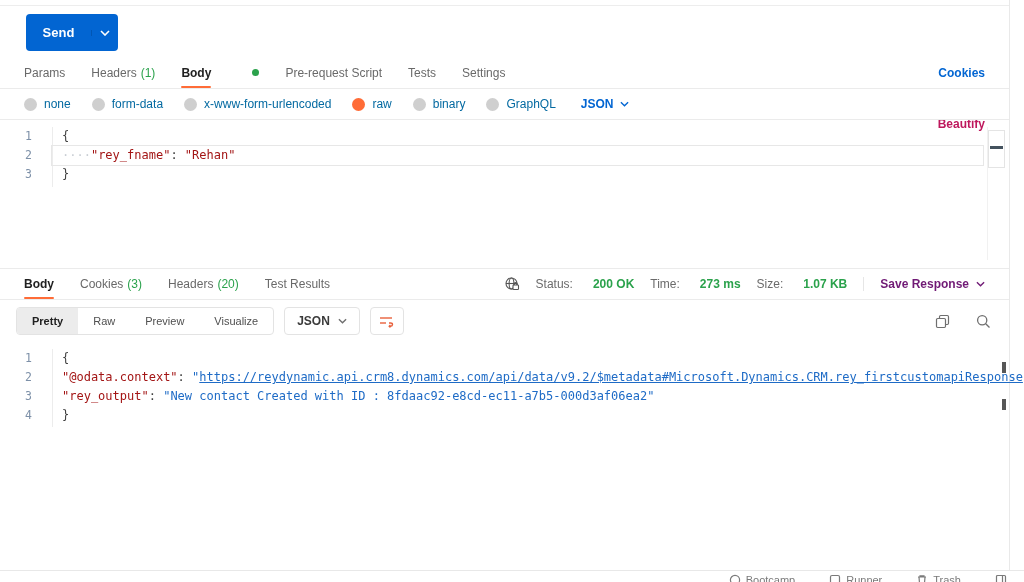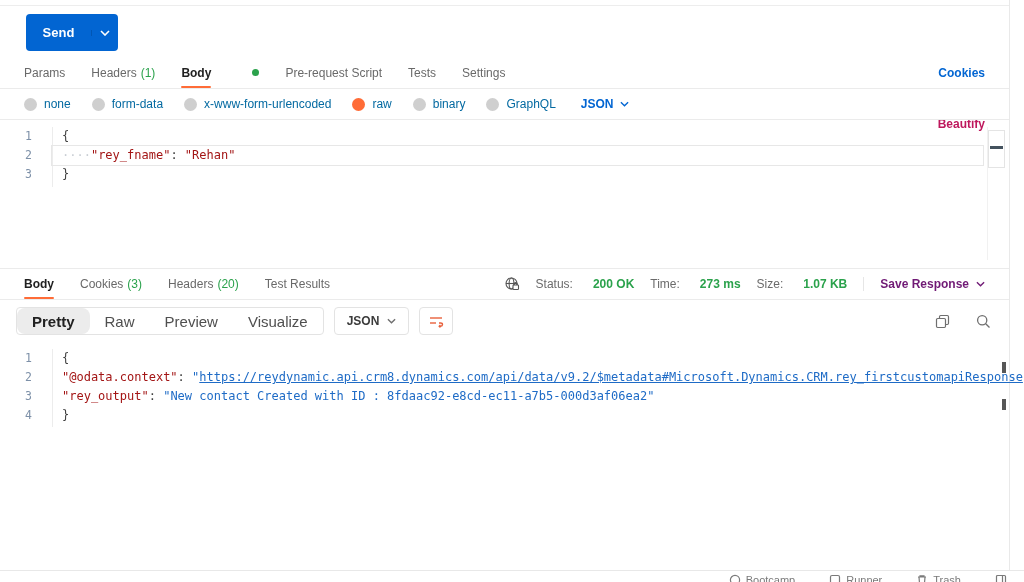--- a/index.html
+++ b/index.html
@@ -78,21 +78,21 @@
   .meta-item .val { color:#2ba24c; font-weight:600; margin-left:20px; }
   .net-icon { color:#555; display:flex; align-items:center; margin-left:0; }
   .save-response { margin-left:16px; padding-left:16px; border-left:1px solid #e6e6e6;
                    color:#701a75; font-weight:600; display:flex; align-items:center;
                    cursor:pointer; white-space:nowrap; }
   .save-response .chev { margin-left:7px; }
 
   
   .resp-toolbar { height:42px; display:flex; align-items:center; padding:0 18px 0 16px; }
   .segmented { display:flex; height:28px; border:1px solid #e3e3e3; border-radius:4px; overflow:hidden; }
-  .seg-item { display:flex; align-items:center; padding:12px 15px; font-size:15px; color:#4f4f4f; cursor:pointer;border-radius:8px; }
+  .seg-item { display:flex; align-items:center; padding:12px 15px; font-size:11px; color:#4f4f4f; cursor:pointer; }
   .seg-item.selected { background:#ececec; color:#212121; font-weight:600; }
   .fmt-box { display:flex; align-items:center; height:28px; margin-left:10px; padding:0 12px;
              border:1px solid #e3e3e3; border-radius:4px; font-size:12px; font-weight:600;
              color:#3b3b3b; cursor:pointer; }
   .fmt-box .chev { margin-left:8px; color:#6e6e6e; }
   .wrap-box { display:flex; align-items:center; justify-content:center; width:34px; height:28px;
               margin-left:10px; border:1px solid #e3e3e3; border-radius:4px; cursor:pointer;
               color:#e8603c; }
   .toolbar-right { margin-left:auto; display:flex; align-items:center; gap:26px; color:#6f6f6f; }
   .icon-btn { display:flex; align-items:center; cursor:pointer; }

